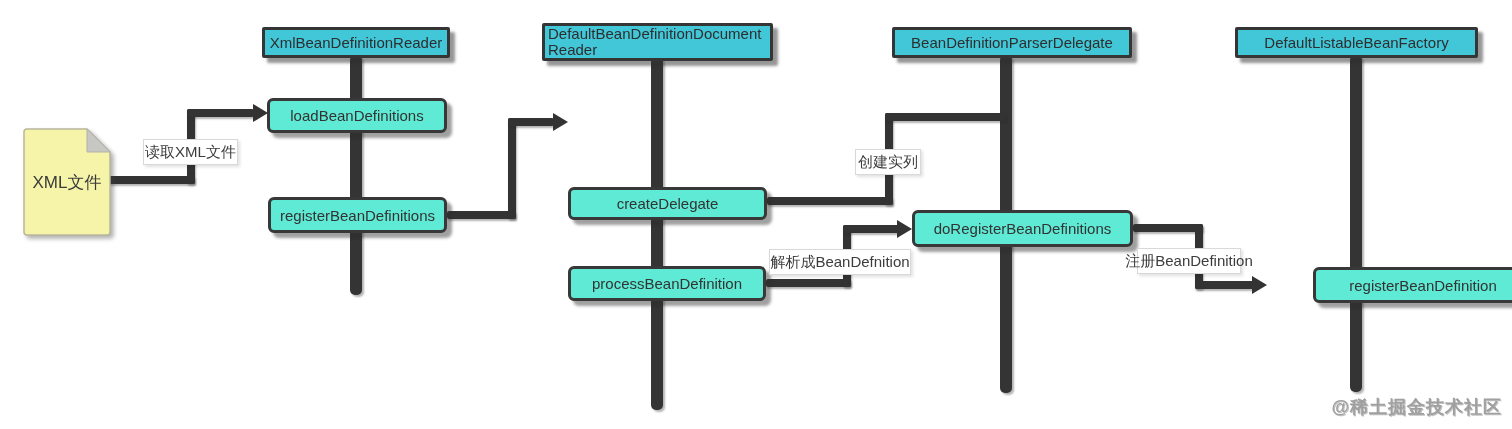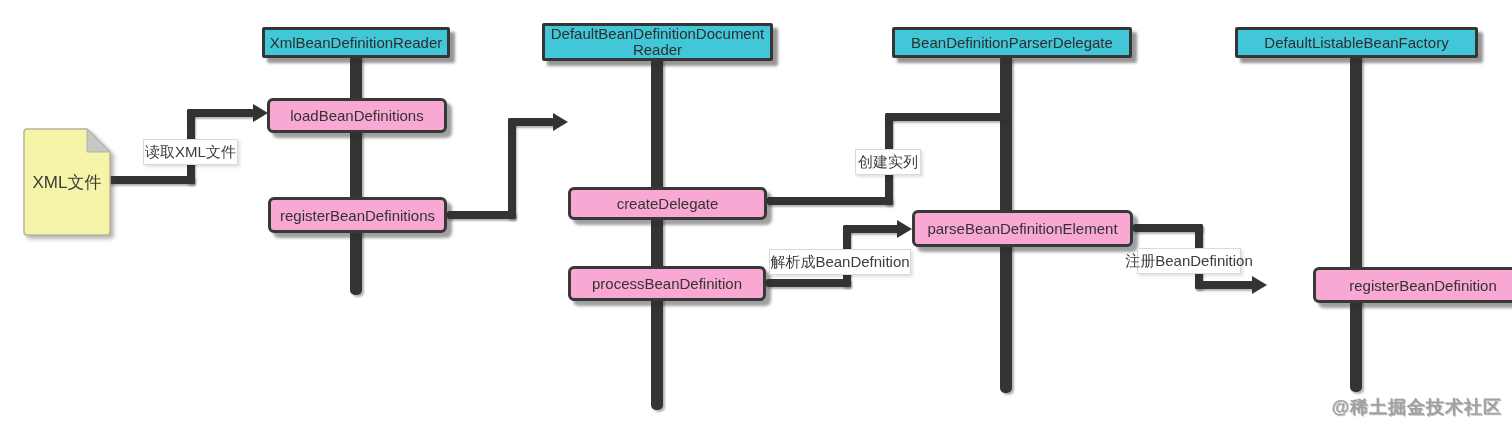--- a/index.html
+++ b/index.html
@@ -36,40 +36,40 @@
     border-bottom: 9px solid transparent;
     border-left: 15px solid #333333;
     z-index: 2;
   }
   
   .class-box {
     position: absolute;
     display: flex;
     align-items: center;
     justify-content: center;
-    text-align: center;
+    text-align: left;
     background: #41c7d8;
     border: 3px solid #353535;
     border-radius: 2px;
     box-shadow: 5px 5px 3px rgba(45,45,45,0.5);
     color: #2e2e2e;
     font-size: 15px;
     line-height: 16px;
     overflow-wrap: anywhere;
     word-break: break-word;
     padding: 4px 3px;
     z-index: 3;
   }
   
   .method-box {
     position: absolute;
     display: flex;
     align-items: center;
     justify-content: center;
-    background: #f9a8d4;
+    background: #5eead4;
     border: 3px solid #383838;
     border-radius: 6px;
     box-shadow: 5px 5px 3px rgba(45,45,45,0.45);
     color: #333333;
     font-size: 15px;
     z-index: 3;
   }
   
   .msg-label {
     position: absolute;
@@ -165,21 +165,21 @@
   <div class="method-box" style="left:268px; top:197px; width:179px; height:36px;">
     <span>registerBeanDefinitions</span>
   </div>
   <div class="method-box" style="left:568px; top:187px; width:199px; height:33px;">
     <span>createDelegate</span>
   </div>
   <div class="method-box" style="left:568px; top:266px; width:198px; height:35px;">
     <span>processBeanDefinition</span>
   </div>
   <div class="method-box" style="left:912px; top:210px; width:221px; height:37px;">
-    <span>parseBeanDefinitionElement</span>
+    <span>doRegisterBeanDefinitions</span>
   </div>
   <div class="method-box" style="left:1267px; top:267px; width:220px; height:36px;margin-left:46px;">
     <span>registerBeanDefinition</span>
   </div>
 
   <div class="msg-label" style="left:143px; top:139px; width:95px; height:26px;">
     <span>读取XML文件</span>
   </div>
   <div class="msg-label" style="left:855px; top:149px; width:66px; height:26px;">
     <span>创建实列</span>

